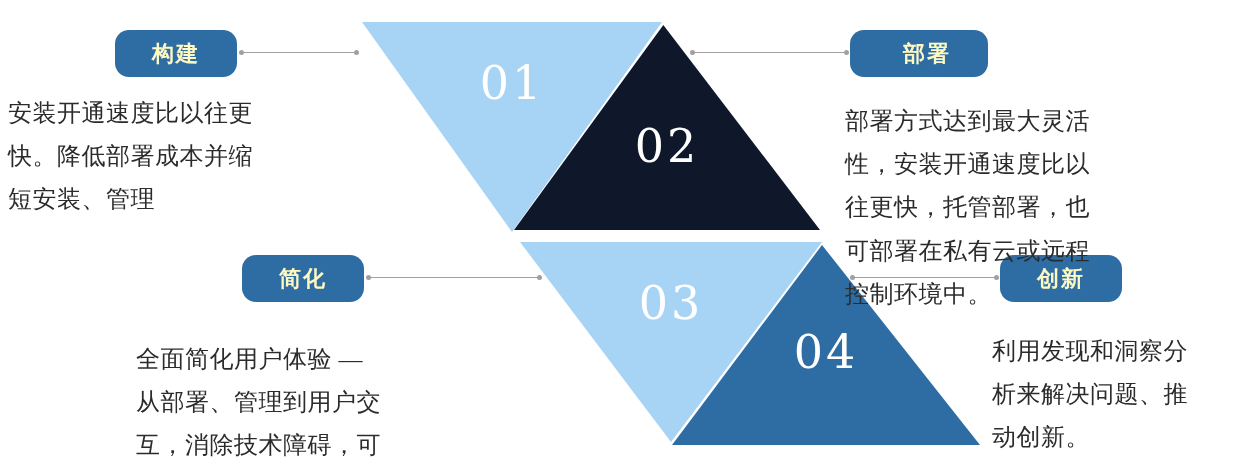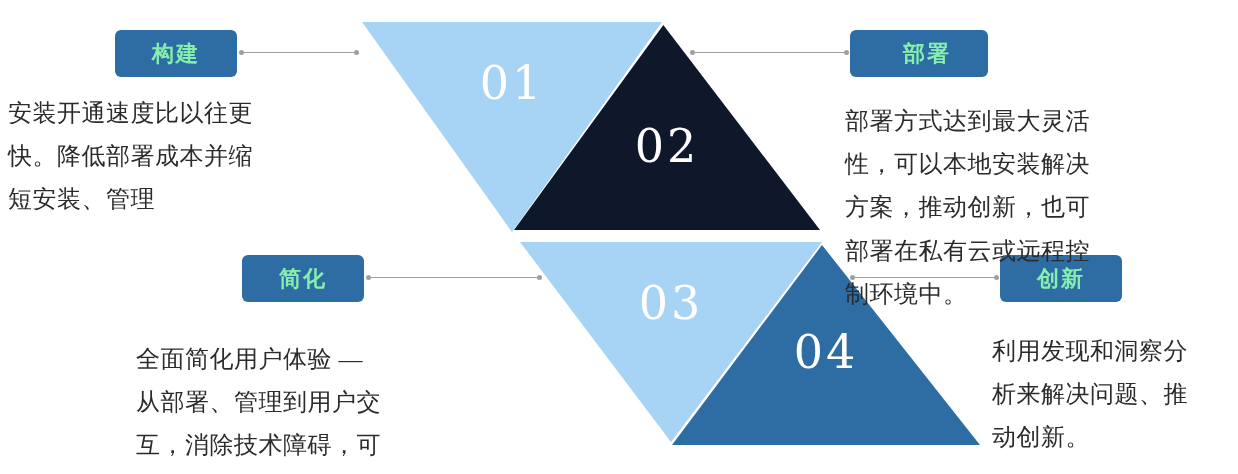--- a/index.html
+++ b/index.html
@@ -54,23 +54,23 @@
   .tri-01 .num { top: 38px; }
   .tri-02 .num { top: 98px; }
   .tri-03 .num { top: 38px; }
   .tri-04 .num { top: 84px; }
 
   
   .label-box {
     position: absolute;
     width: 122px;
     height: 47px;
-    border-radius: 6px;
+    border-radius: 14px;
     background: #2E6DA4;
-    color: #86efac;
+    color: #fef9c3;
     display: flex;
     align-items: center;
     justify-content: center;
     font-size: 22px;
     font-weight: bold;
     letter-spacing: 2px;
   }
   .lb-build    { left: 115px;  top: 30px; }
   .lb-deploy   { left: 850px;  top: 30px; padding-left: 16px; }
   .lb-simplify { left: 242px;  top: 255px; }
@@ -143,17 +143,17 @@
     <span>部署</span>
   </div>
   <div class="label-box lb-innovate">
     <span>创新</span>
   </div>
   <div class="label-box lb-simplify">
     <span>简化</span>
   </div>
 
   <div class="desc desc-build">安装开通速度比以往更快。降低部署成本并缩短安装、管理</div>
-  <div class="desc desc-deploy">部署方式达到最大灵活性，可以本地安装解决方案，推动创新，也可部署在私有云或远程控制环境中。</div>
+  <div class="desc desc-deploy">部署方式达到最大灵活性，安装开通速度比以往更快，托管部署，也可部署在私有云或远程控制环境中。</div>
   <div class="desc desc-simplify">全面简化用户体验 — 从部署、管理到用户交互，消除技术障碍，可以从所有相关数据中获得分析洞察。</div>
   <div class="desc desc-innovate">利用发现和洞察分析来解决问题、推动创新。</div>
 
 </div>
 
 </body></html>

